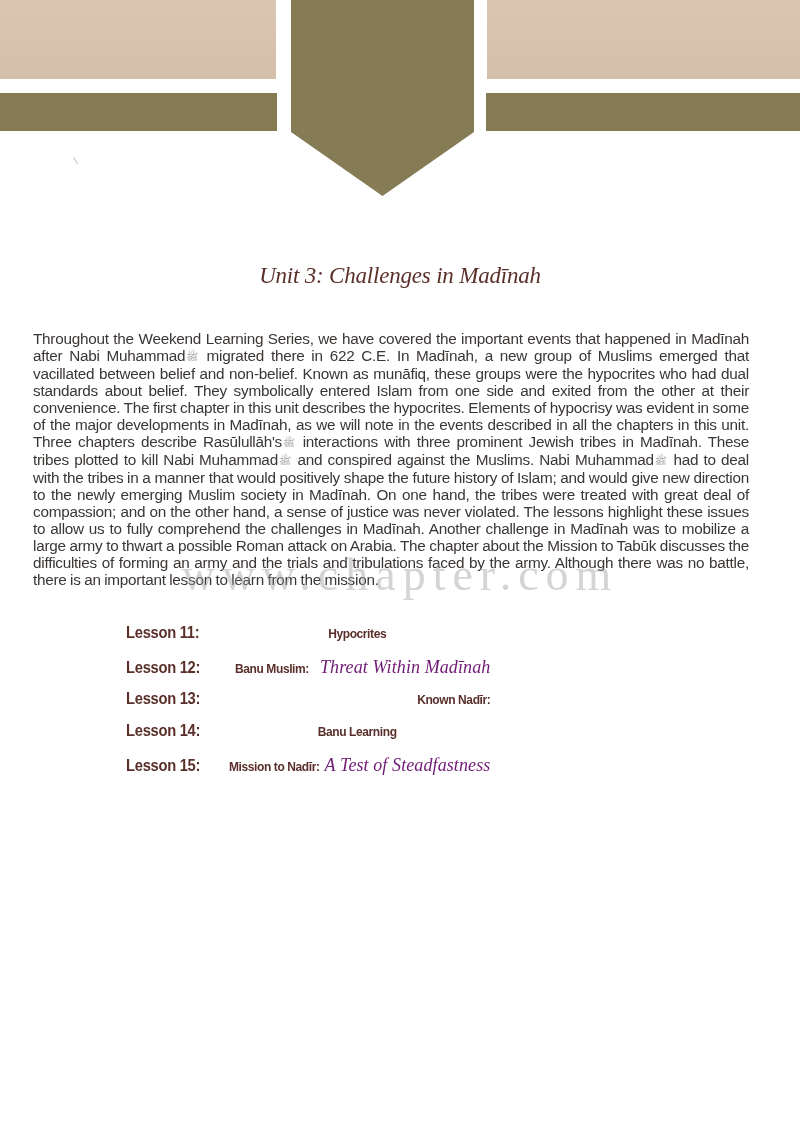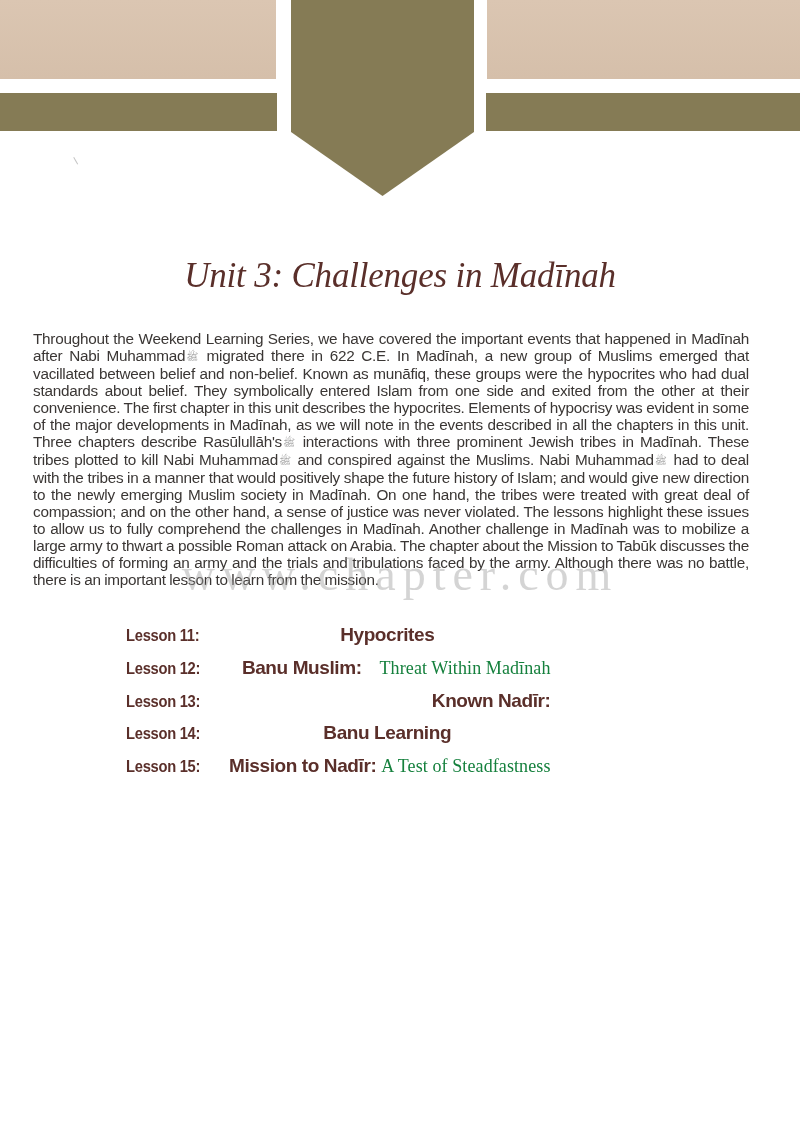--- a/index.html
+++ b/index.html
@@ -56,21 +56,21 @@
 
     
     .unit-title {
       position: absolute;
       left: 0;
       width: 800px;
       top: 252px;
       text-align: center;
       font-family: "Liberation Serif", serif;
       font-style: italic;
-      font-size: 35px;
+      font-size: 23px;
       color: #5a2f2a;
       letter-spacing: -0.2px;
       line-height: 48px;
     }
 
     
     .intro {
       position: absolute;
       left: 25px;
       top: 322px;
@@ -113,28 +113,29 @@
       font-weight: bold;
       font-size: 16px;
       color: #5a2f2a;
       letter-spacing: -0.3px;
       transform: scaleX(0.92);
       transform-origin: left center;
     }
     .lesson-name {
       font-family: "Liberation Sans", sans-serif;
       font-weight: bold;
-      font-size: 19px;
+      font-size: 12px;
       color: #5a2f2a;
       letter-spacing: -0.4px;
     }
     .lesson-sub {
       font-family: "Liberation Serif", serif;
+      font-style: italic;
       font-size: 18px;
-      color: #15803d;
+      color: #701a75;
       margin-left: 5px;
       letter-spacing: 0.1px;
     }
 
     
     .watermark {
       position: absolute;
       left: 0;
       top: 548px;
       width: 800px;

